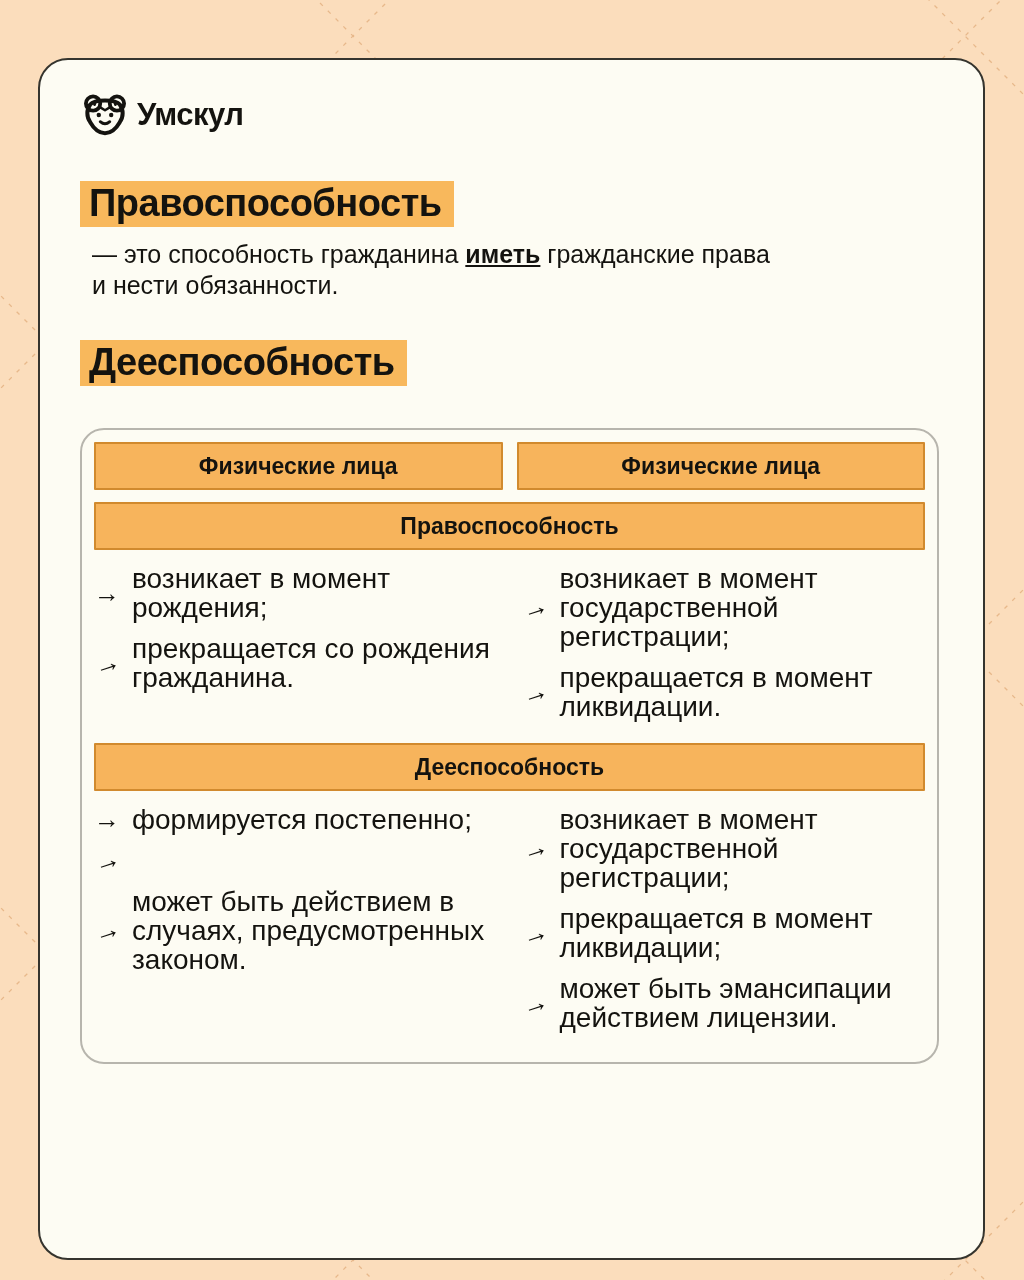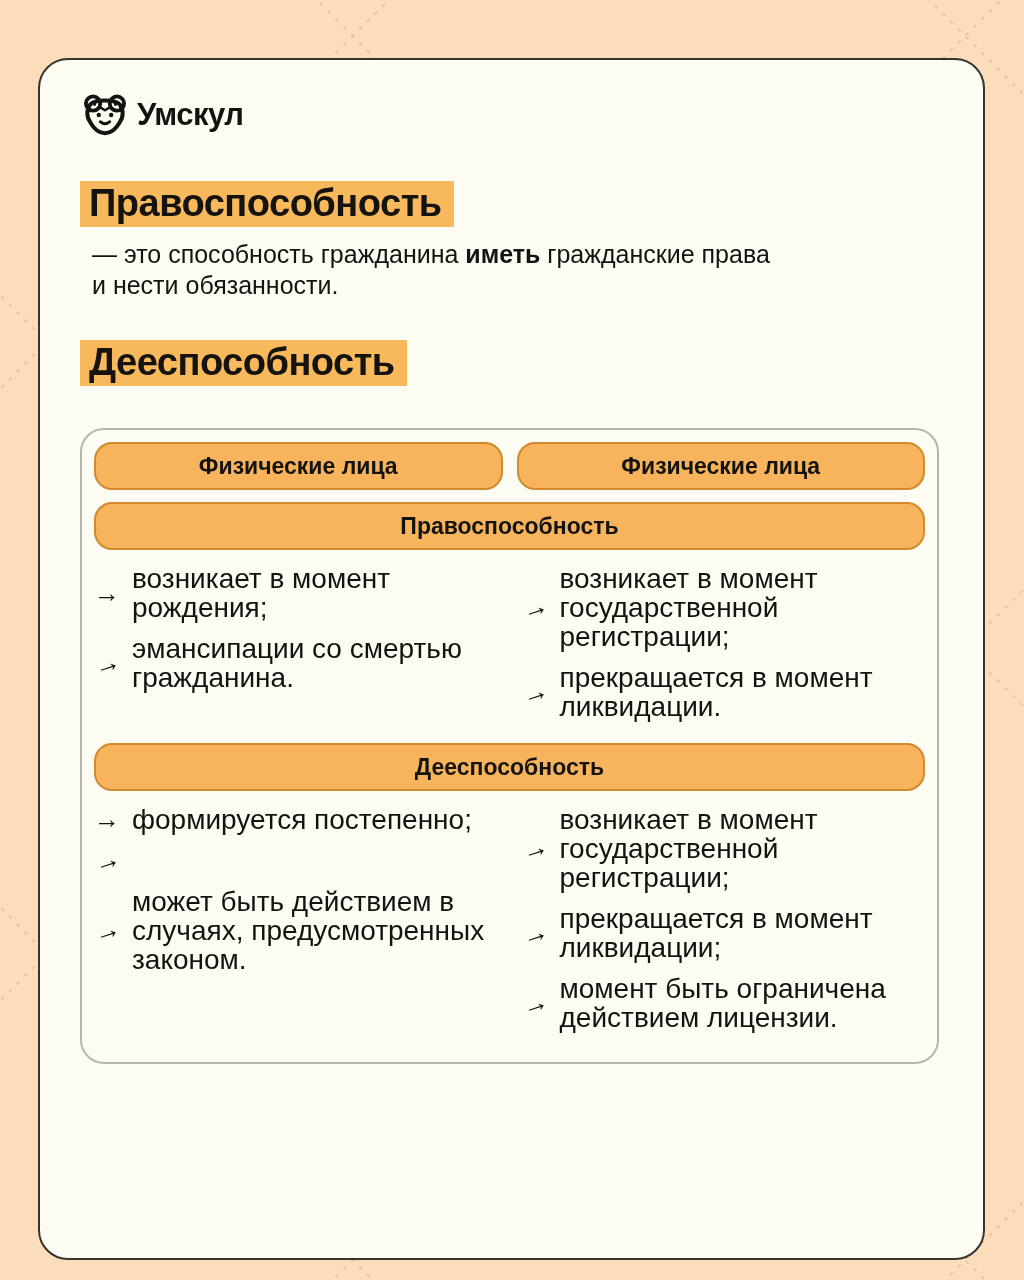--- a/index.html
+++ b/index.html
@@ -17,28 +17,28 @@
   .card{
     position:absolute; left:38px; top:38px; width:947px; height:1202px;
     background:var(--card); border:2px solid #35342E; border-radius:30px;
     z-index:1; padding:34px 44px 0 40px;margin-top:20px;
   }
   .logo-row{display:flex;align-items:center;gap:9px;margin-left:2px;}
   .logo-text{font-size:31px;font-weight:800;letter-spacing:-0.5px;}
   .term{margin-top:44px;font-size:38px;line-height:46px;font-weight:800;letter-spacing:-0.5px;}
   .term mark{background:var(--highlight);color:var(--text);padding:1px 12px 3px 9px;}
   .def{margin:13px 0 0 12px;font-size:25px;line-height:31px;white-space:pre-line;max-width:820px;}
-  .def .bold{font-weight:700;}
+  .def .bold{font-weight:700;text-decoration:underline;}
   .board{
     margin-top:43px; border:2px solid var(--table-border); border-radius:24px;
     padding:12px 12px 20px;
   }
   .col-heads{display:grid;grid-template-columns:1fr 1fr;column-gap:14px;}
   .ocell{
-    background:var(--cell-fill); border:2px solid var(--cell-border); border-radius:18px;
+    background:var(--cell-fill); border:2px solid var(--cell-border); border-radius:1px;
     height:48px; display:flex; align-items:center; justify-content:center;
     font-weight:700; font-size:23px;
   }
   .ocell.full{margin-top:12px;}
   .two-col{display:grid;grid-template-columns:1fr 1fr;column-gap:26px;padding:12px 2px 10px 0;}
   .items{display:flex;flex-direction:column;gap:12px;padding-top:2px;}
   .item{display:flex;gap:10px;}
   .arrow{
     flex:none; width:28px; font-size:26px; line-height:29px;
     align-self:center; text-align:left;
@@ -94,21 +94,21 @@
 
     <div class="ocell full">Правоспособность</div>
     <div class="two-col">
       <div class="items">
           <div class="item">
             <span class="arrow">→</span>
             <span class="txt">возникает в момент рождения;</span>
           </div>
           <div class="item">
             <span class="arrow tilt">→</span>
-            <span class="txt">эмансипации со смертью
+            <span class="txt">прекращается со рождения
 гражданина.</span>
           </div>
         </div>
       <div class="items">
           <div class="item">
             <span class="arrow tilt">→</span>
             <span class="txt">возникает в момент
 государственной регистрации;</span>
           </div>
           <div class="item">
@@ -142,20 +142,20 @@
             <span class="txt">возникает в момент
 государственной регистрации;</span>
           </div>
           <div class="item">
             <span class="arrow tilt">→</span>
             <span class="txt">прекращается в момент
 ликвидации;</span>
           </div>
           <div class="item">
             <span class="arrow tilt">→</span>
-            <span class="txt">момент быть ограничена
+            <span class="txt">может быть эмансипации
 действием лицензии.</span>
           </div>
         </div>
     </div>
   </div>
 
 </div>
 
 </body></html>

